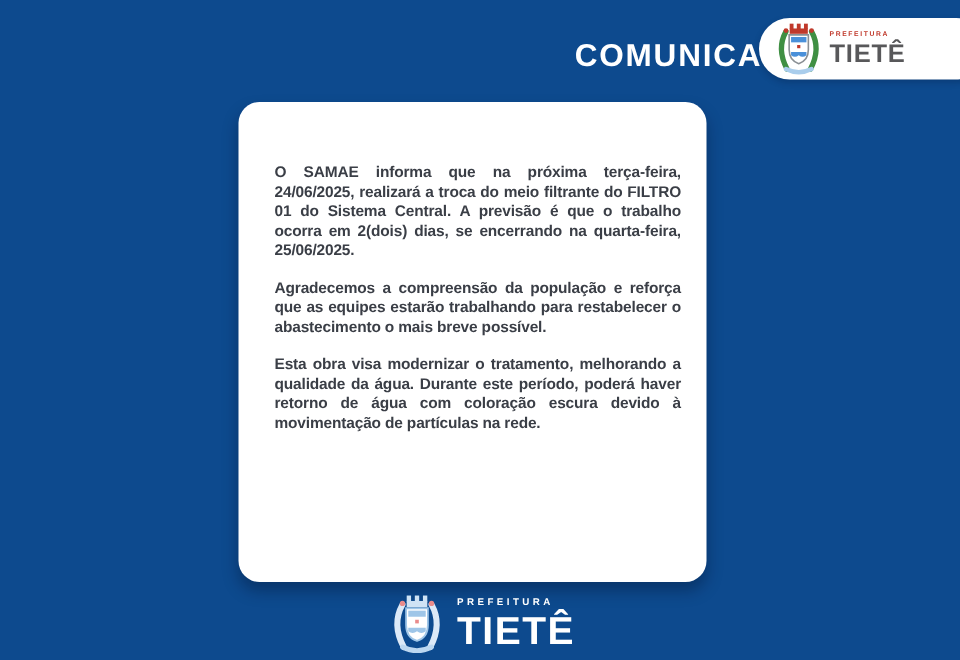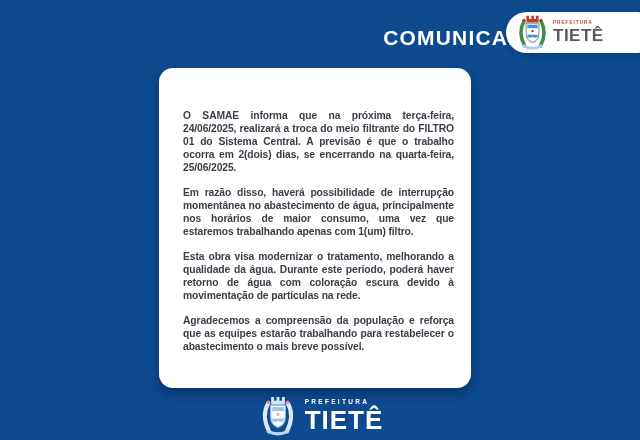--- a/index.html
+++ b/index.html
@@ -119,23 +119,22 @@
       <path d="M12 45 Q24 51 36 45" stroke="#a9cdec" stroke-width="4" fill="none" stroke-linecap="round"></path>
     </svg>
     <div class="badge-text">
       <span class="small">PREFEITURA</span>
       <span class="large">TIETÊ</span>
     </div>
   </div>
 
   <div class="notice-card">
     <p>O SAMAE informa que na próxima terça-feira, 24/06/2025, realizará a troca do meio filtrante do FILTRO 01 do Sistema Central. A previsão é que o trabalho ocorra em 2(dois) dias, se encerrando na quarta-feira, 25/06/2025.</p>
-    <p>Em razão disso, haverá possibilidade de interrupção momentânea no abastecimento de água, principalmente nos horários de maior consumo, uma vez que estaremos trabalhando apenas com 1(um) filtro.</p>
+    <p>Agradecemos a compreensão da população e reforça que as equipes estarão trabalhando para restabelecer o abastecimento o mais breve possível.</p>
     <p>Esta obra visa modernizar o tratamento, melhorando a qualidade da água. Durante este período, poderá haver retorno de água com coloração escura devido à movimentação de partículas na rede.</p>
-    <p>Agradecemos a compreensão da população e reforça que as equipes estarão trabalhando para restabelecer o abastecimento o mais breve possível.</p>
   </div>
 
   <div class="footer-logo">
     <svg class="crest" viewBox="0 0 48 52">
 
       <path d="M12 10 Q3 26 13 45" stroke="#dce9f7" stroke-width="5" fill="none" stroke-linecap="round"></path>
       <path d="M36 10 Q45 26 35 45" stroke="#dce9f7" stroke-width="5" fill="none" stroke-linecap="round"></path>
       <circle cx="12" cy="9" r="2.2" fill="#e98b8b"></circle>
       <circle cx="36" cy="9" r="2.2" fill="#e98b8b"></circle>
 

